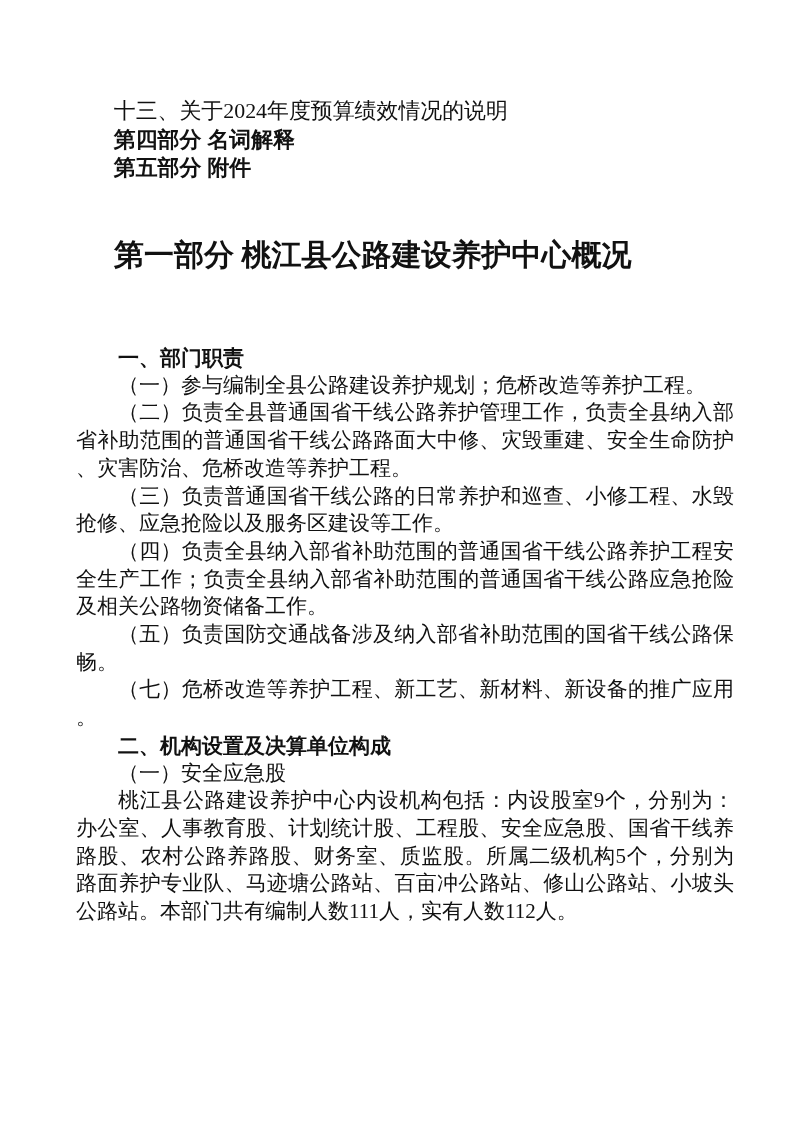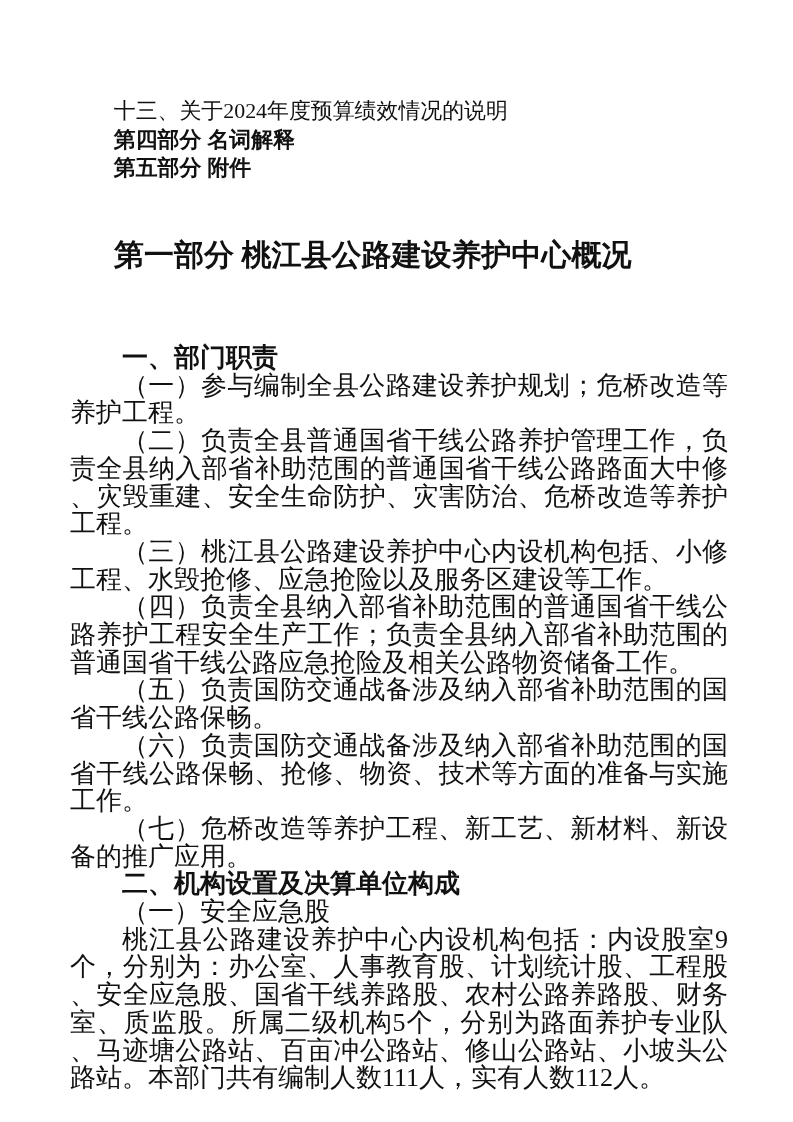--- a/index.html
+++ b/index.html
@@ -52,43 +52,42 @@
     font-size: 30px;
     line-height: 36px;
     font-weight: bold;
     font-family: "Liberation Serif", "DejaVu Serif", serif;
     text-indent: 44px;
     white-space: nowrap;
   }
   
   .body-text {
     position: absolute;
-    left: 70px;
+    left: 76px;
     width: 658px;
     top: 344px;
-    font-size: 26px;
+    font-size: 21px;
     line-height: 27.7px;
   }
 </style>
 </head>
 <body>
 
 <div class="page">
   <div class="toc" id="toc">
       <p class="para song">十三、关于2024年度预算绩效情况的说明</p>
       <p class="para hei">第四部分 名词解释</p>
       <p class="para hei">第五部分 附件</p>
     </div>
   <h1 class="main-title">第一部分 桃江县公路建设养护中心概况</h1>
   <div class="body-text" id="body-text">
       <p class="para hei">一、部门职责</p>
       <p class="para song">（一）参与编制全县公路建设养护规划；危桥改造等养护工程。</p>
       <p class="para song">（二）负责全县普通国省干线公路养护管理工作，负责全县纳入部省补助范围的普通国省干线公路路面大中修、灾毁重建、安全生命防护、灾害防治、危桥改造等养护工程。</p>
-      <p class="para song">（三）桃江县公路建设养护中心内设机构包括、小修工程、水毁抢修、应急抢险以及服务区建设等工作。</p>
+      <p class="para song">（三）负责普通国省干线公路的日常养护和巡查、小修工程、水毁抢修、应急抢险以及服务区建设等工作。</p>
       <p class="para song">（四）负责全县纳入部省补助范围的普通国省干线公路养护工程安全生产工作；负责全县纳入部省补助范围的普通国省干线公路应急抢险及相关公路物资储备工作。</p>
       <p class="para song">（五）负责国防交通战备涉及纳入部省补助范围的国省干线公路保畅。</p>
-      <p class="para song">（六）负责国防交通战备涉及纳入部省补助范围的国省干线公路保畅、抢修、物资、技术等方面的准备与实施工作。</p>
       <p class="para song">（七）危桥改造等养护工程、新工艺、新材料、新设备的推广应用。</p>
       <p class="para hei">二、机构设置及决算单位构成</p>
       <p class="para song">（一）安全应急股</p>
       <p class="para song">桃江县公路建设养护中心内设机构包括：内设股室9个，分别为：办公室、人事教育股、计划统计股、工程股、安全应急股、国省干线养路股、农村公路养路股、财务室、质监股。所属二级机构5个，分别为路面养护专业队、马迹塘公路站、百亩冲公路站、修山公路站、小坡头公路站。本部门共有编制人数111人，实有人数112人。</p>
     </div>
 </div>
 
 </body></html>

